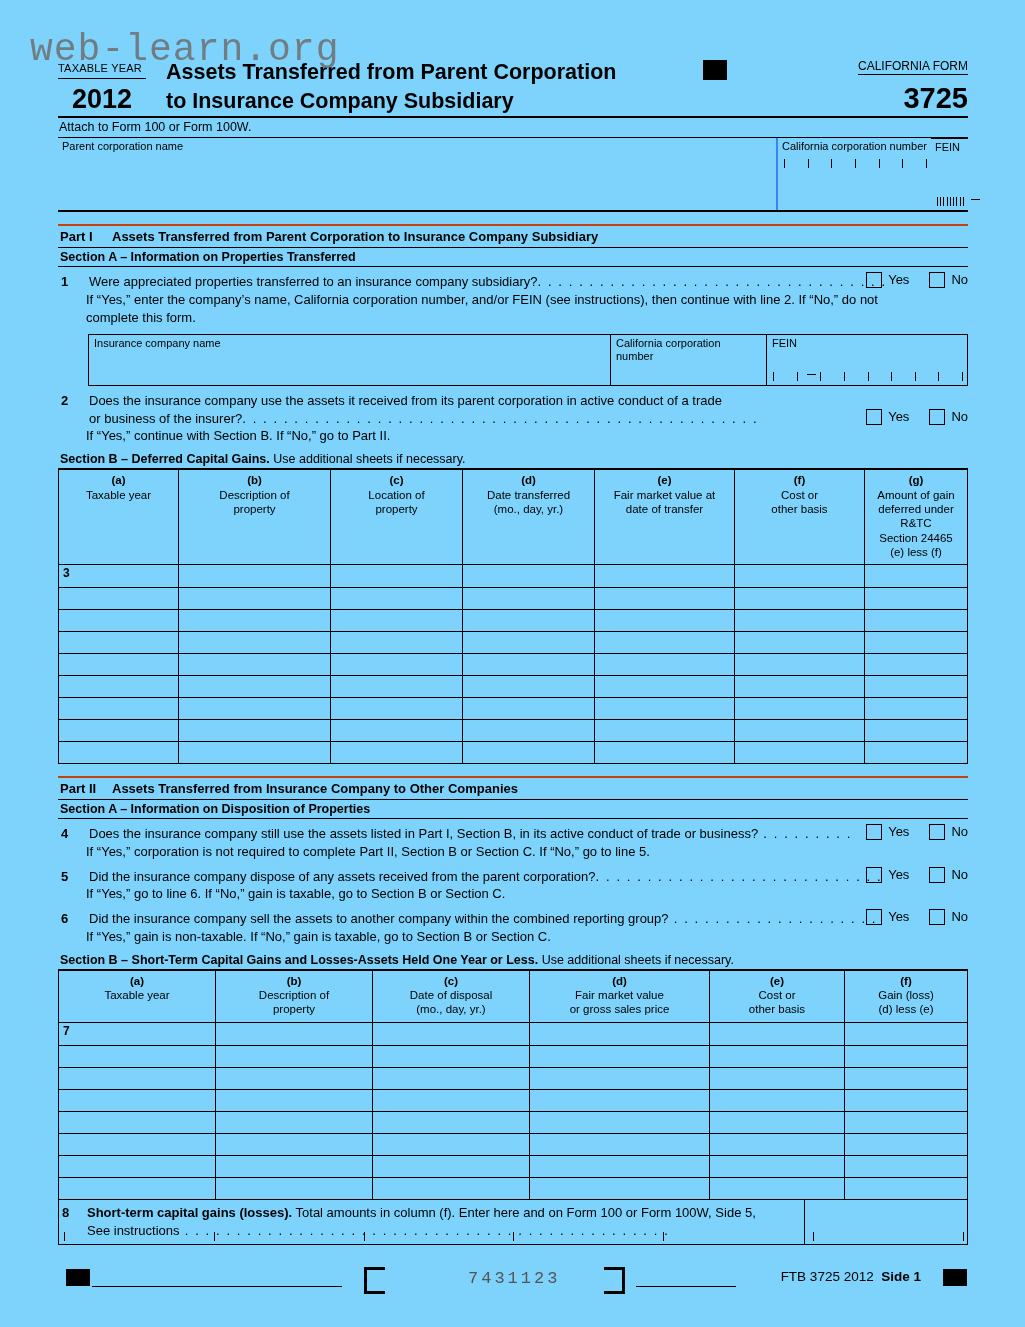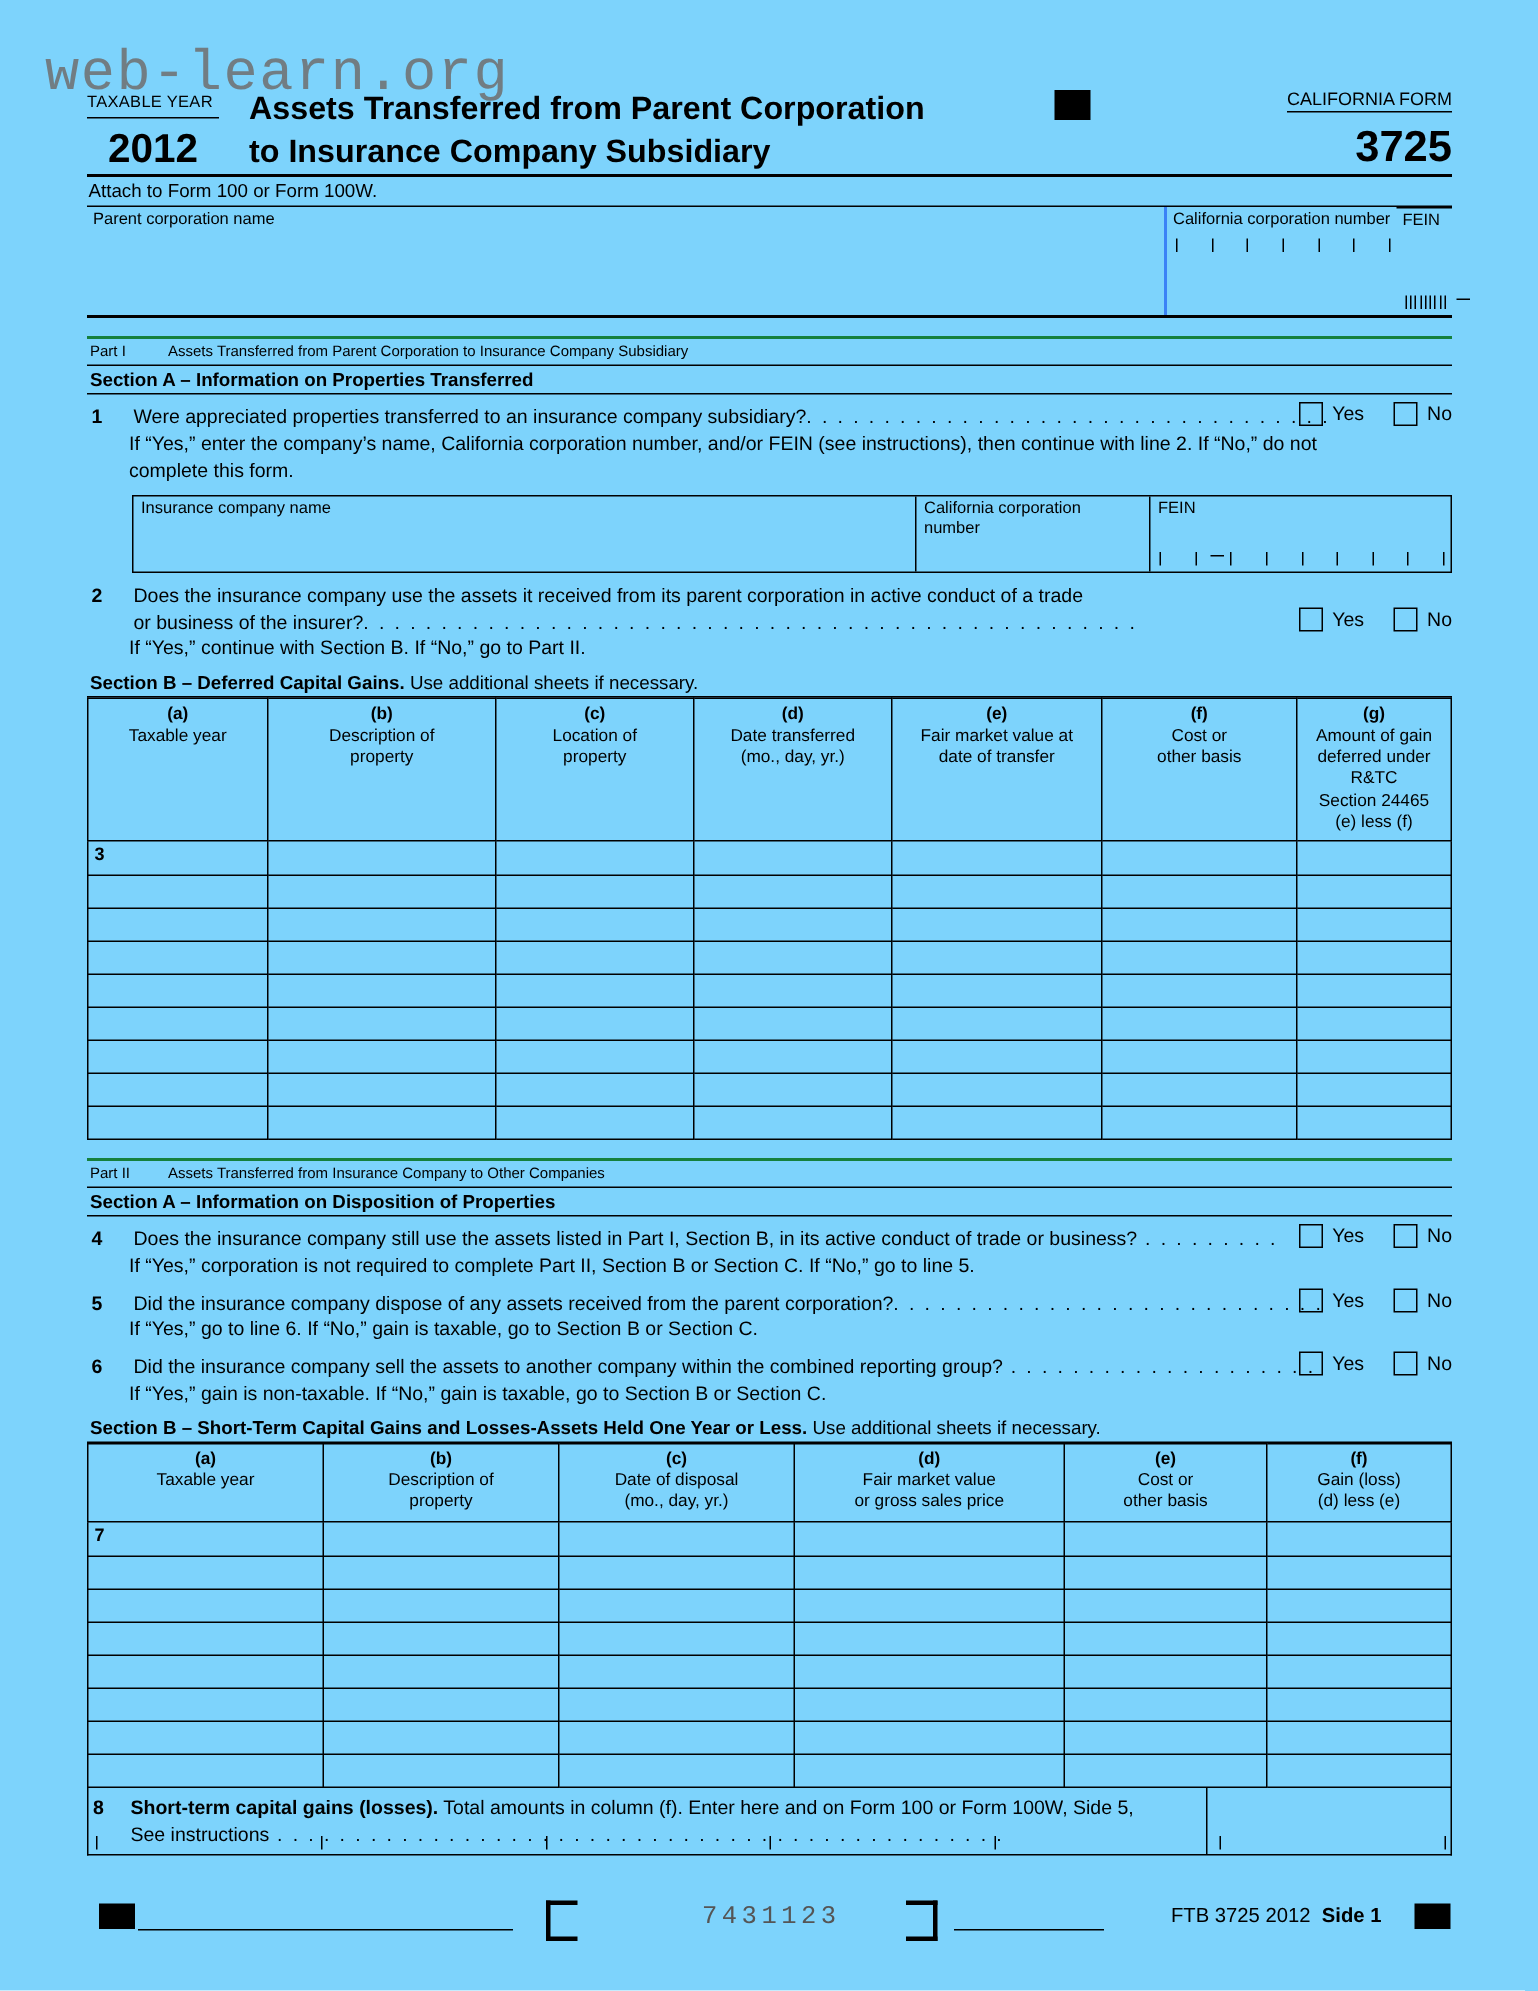--- a/index.html
+++ b/index.html
@@ -147,25 +147,25 @@
   }
   .dash {
     position: absolute;
     left: 40px;
     bottom: 10px;
     width: 9px;
     border-top: 1px solid #000;
   }
   
   .part-bar {
-    border-top: 2px solid #15803d;
+    border-top: 2px solid #c2410c;
     border-bottom: 1px solid #000;
     padding: 3px 0 3px 2px;
-    font-size: 10px;
-    font-weight: normal;
+    font-size: 13px;
+    font-weight: bold;
     margin-top: 12px;
   }
   .part-bar .pnum {
     display: inline-block;
     min-width: 52px;
   }
   .section-bar {
     border-bottom: 1px solid #000;
     padding: 2px 0 2px 2px;
     font-size: 12.5px;

